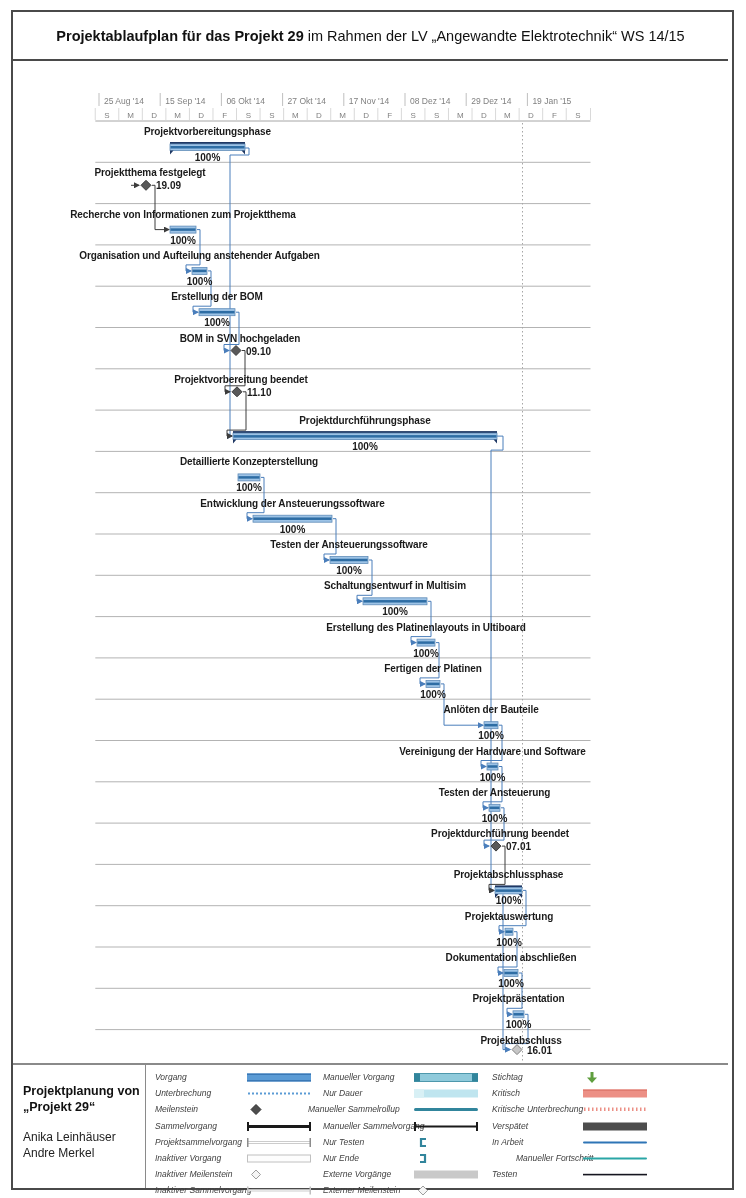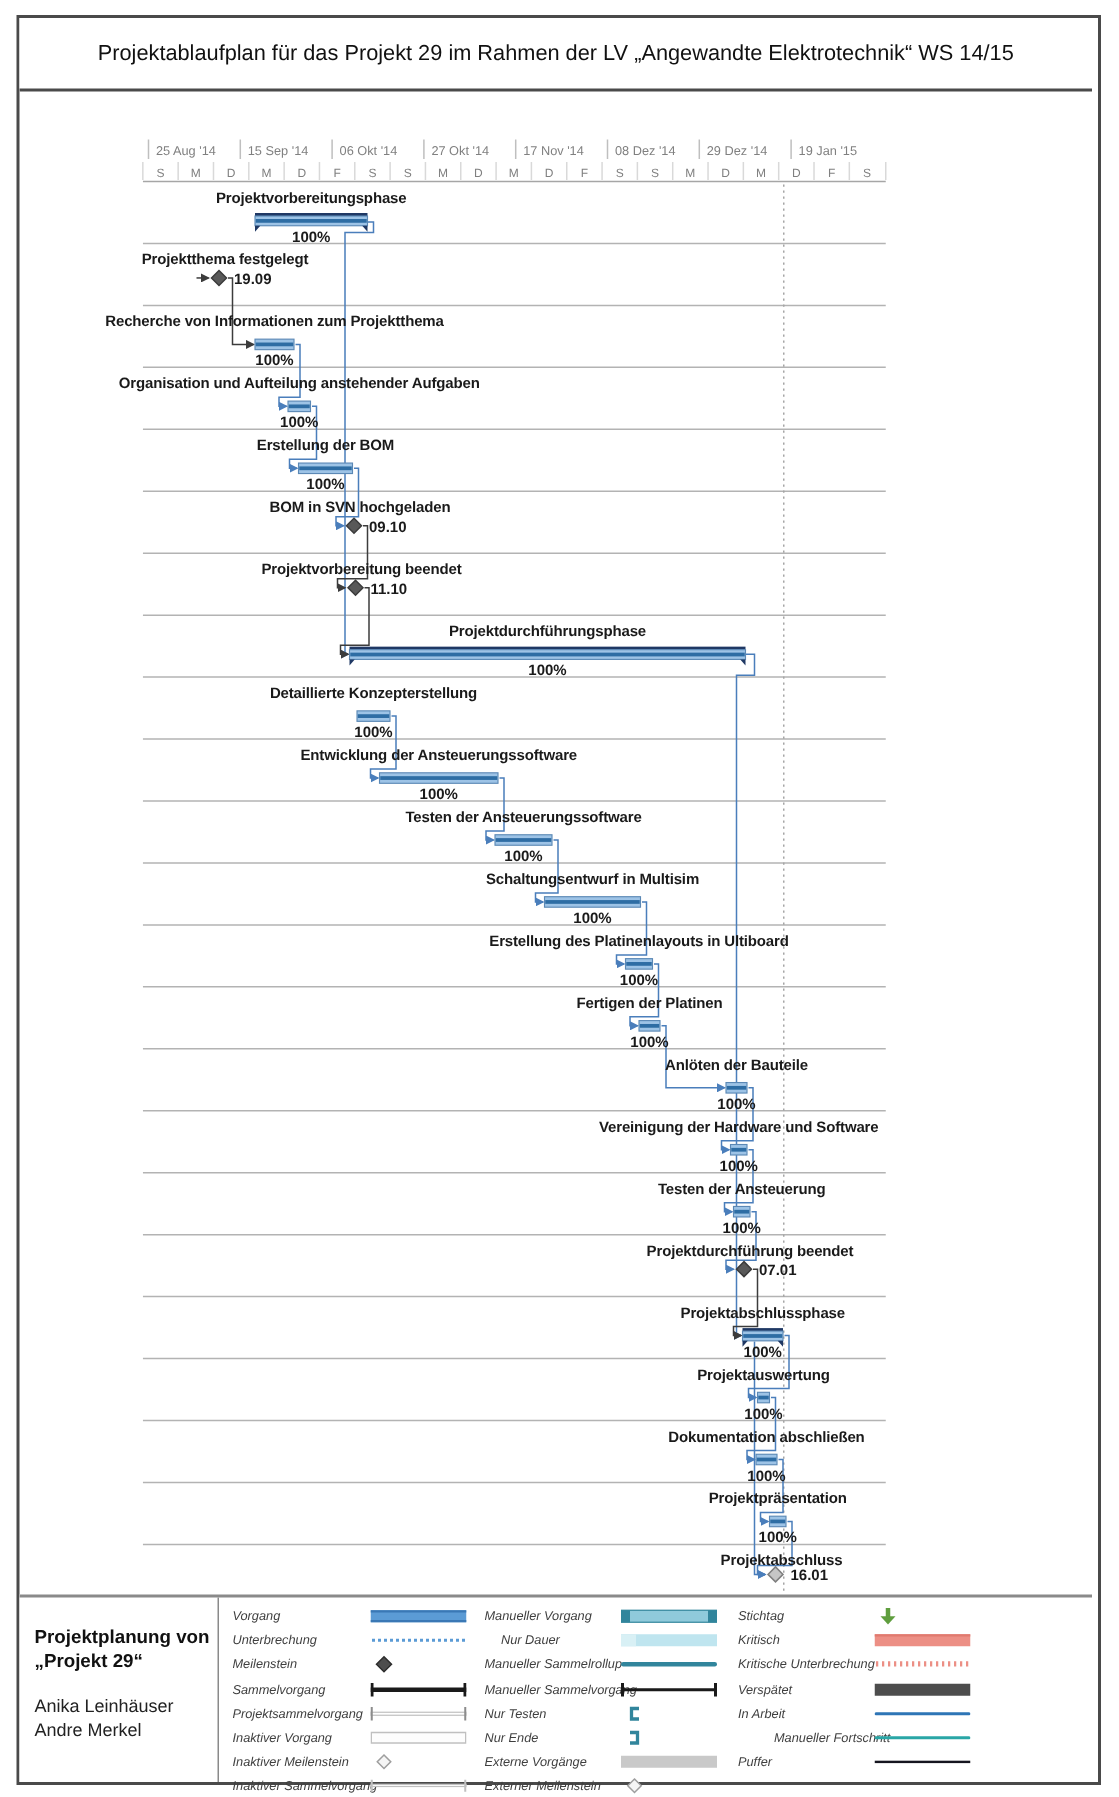--- a/index.html
+++ b/index.html
@@ -1,20 +1,20 @@
 <!DOCTYPE html>
 <html><head>
 <meta charset="utf-8">
 <style>
   html,body{margin:0;padding:0;background:#fff;}
   body{width:746px;height:1198px;position:relative;font-family:"Liberation Sans",sans-serif;overflow:hidden;}
   .frame{position:absolute;left:11px;top:10px;width:719px;height:1176px;border:2px solid #4a4a4a;background:transparent;}
   .titlebar{position:absolute;left:13px;top:12px;width:715px;height:47px;border-bottom:2px solid #4a4a4a;
             display:flex;align-items:center;justify-content:center;font-size:14.5px;color:#111;background:#fff;z-index:2;}
-  .titlebar .t-bold{font-weight:normal;}
+  .titlebar .t-bold{font-weight:bold;}
   #gantt-svg{position:absolute;left:0;top:0;z-index:1;}
   .legend{position:absolute;left:13px;top:1063px;width:715px;height:123px;border-top:2px solid #8a8a8a;background:#fff;z-index:2;}
   .footer-box{position:absolute;left:0;top:0;width:133px;height:123px;border-right:1px solid #8a8a8a;box-sizing:border-box;padding:18px 0 0 10px;}
   .fb-head{font-weight:bold;font-size:12.5px;color:#111;line-height:16px;}
   .fb-gap{height:14px;}
   .fb-name{font-size:12px;color:#222;line-height:16px;}
   .lg-item{position:absolute;height:15px;}
   .lg-label{position:absolute;font-size:8.5px;color:#3f3f3f;white-space:nowrap;top:1px;font-style:italic;}
   .lg-sym{position:absolute;top:0;}
   .lg-sym svg{display:block;}
@@ -396,30 +396,30 @@
         <span class="lg-label" style="left: 310px;">Manueller Vorgang</span>
         <span class="lg-sym" style="left: 401px;">
           <svg width="64" height="13" viewBox="0 0 64 13">
             <rect x="0" y="2.5" width="64" height="8" fill="#8fcadb" stroke="#31859c" stroke-width="0.8"></rect>
             <rect x="0" y="2.5" width="6" height="8" fill="#31859c"></rect>
             <rect x="58" y="2.5" width="6" height="8" fill="#31859c"></rect>
           </svg>
         </span>
       </div>
       <div class="lg-item" style="top: 22.2px; left: 0px;">
-        <span class="lg-label" style="left: 310px; margin-left: 11px;">Nur Dauer</span>
+        <span class="lg-label" style="left: 310px;">Nur Dauer</span>
         <span class="lg-sym" style="left: 401px;">
           <svg width="64" height="13" viewBox="0 0 64 13">
             <rect x="0" y="2.5" width="64" height="8" fill="#bfe5ef"></rect>
             <rect x="0" y="2.5" width="10" height="8" fill="#d8f0f5"></rect>
           </svg>
         </span>
       </div>
       <div class="lg-item" style="top: 38.4px; left: 0px;">
-        <span class="lg-label" style="left: 310px;">Manueller Sammelrollup</span>
+        <span class="lg-label" style="left: 295px;">Manueller Sammelrollup</span>
         <span class="lg-sym" style="left: 401px;">
           <svg width="64" height="13" viewBox="0 0 64 13">
             <rect x="0" y="5" width="64" height="3" rx="1.5" fill="#31859c"></rect>
           </svg>
         </span>
       </div>
       <div class="lg-item" style="top: 54.6px; left: 0px;">
         <span class="lg-label" style="left: 310px;">Manueller Sammelvorgang</span>
         <span class="lg-sym" style="left: 401px;">
           <svg width="64" height="13" viewBox="0 0 64 13">
@@ -520,21 +520,21 @@
       </div>
       <div class="lg-item" style="top: 87px; left: 0px;">
         <span class="lg-label" style="left: 479px; padding-left: 24px;">Manueller Fortschritt</span>
         <span class="lg-sym" style="left: 570px;">
           <svg width="64" height="13" viewBox="0 0 64 13">
             <rect x="0" y="5.5" width="64" height="2" rx="1" fill="#2aa6a6"></rect>
           </svg>
         </span>
       </div>
       <div class="lg-item" style="top: 103.2px; left: 0px;">
-        <span class="lg-label" style="left: 479px;">Puffer</span>
+        <span class="lg-label" style="left: 479px;">Testen</span>
         <span class="lg-sym" style="left: 570px;">
           <svg width="64" height="13" viewBox="0 0 64 13">
             <rect x="0" y="5.8" width="64" height="1.6" fill="#15151f"></rect>
           </svg>
         </span>
       </div>
     </div>
 </div>
 
 </body></html>

